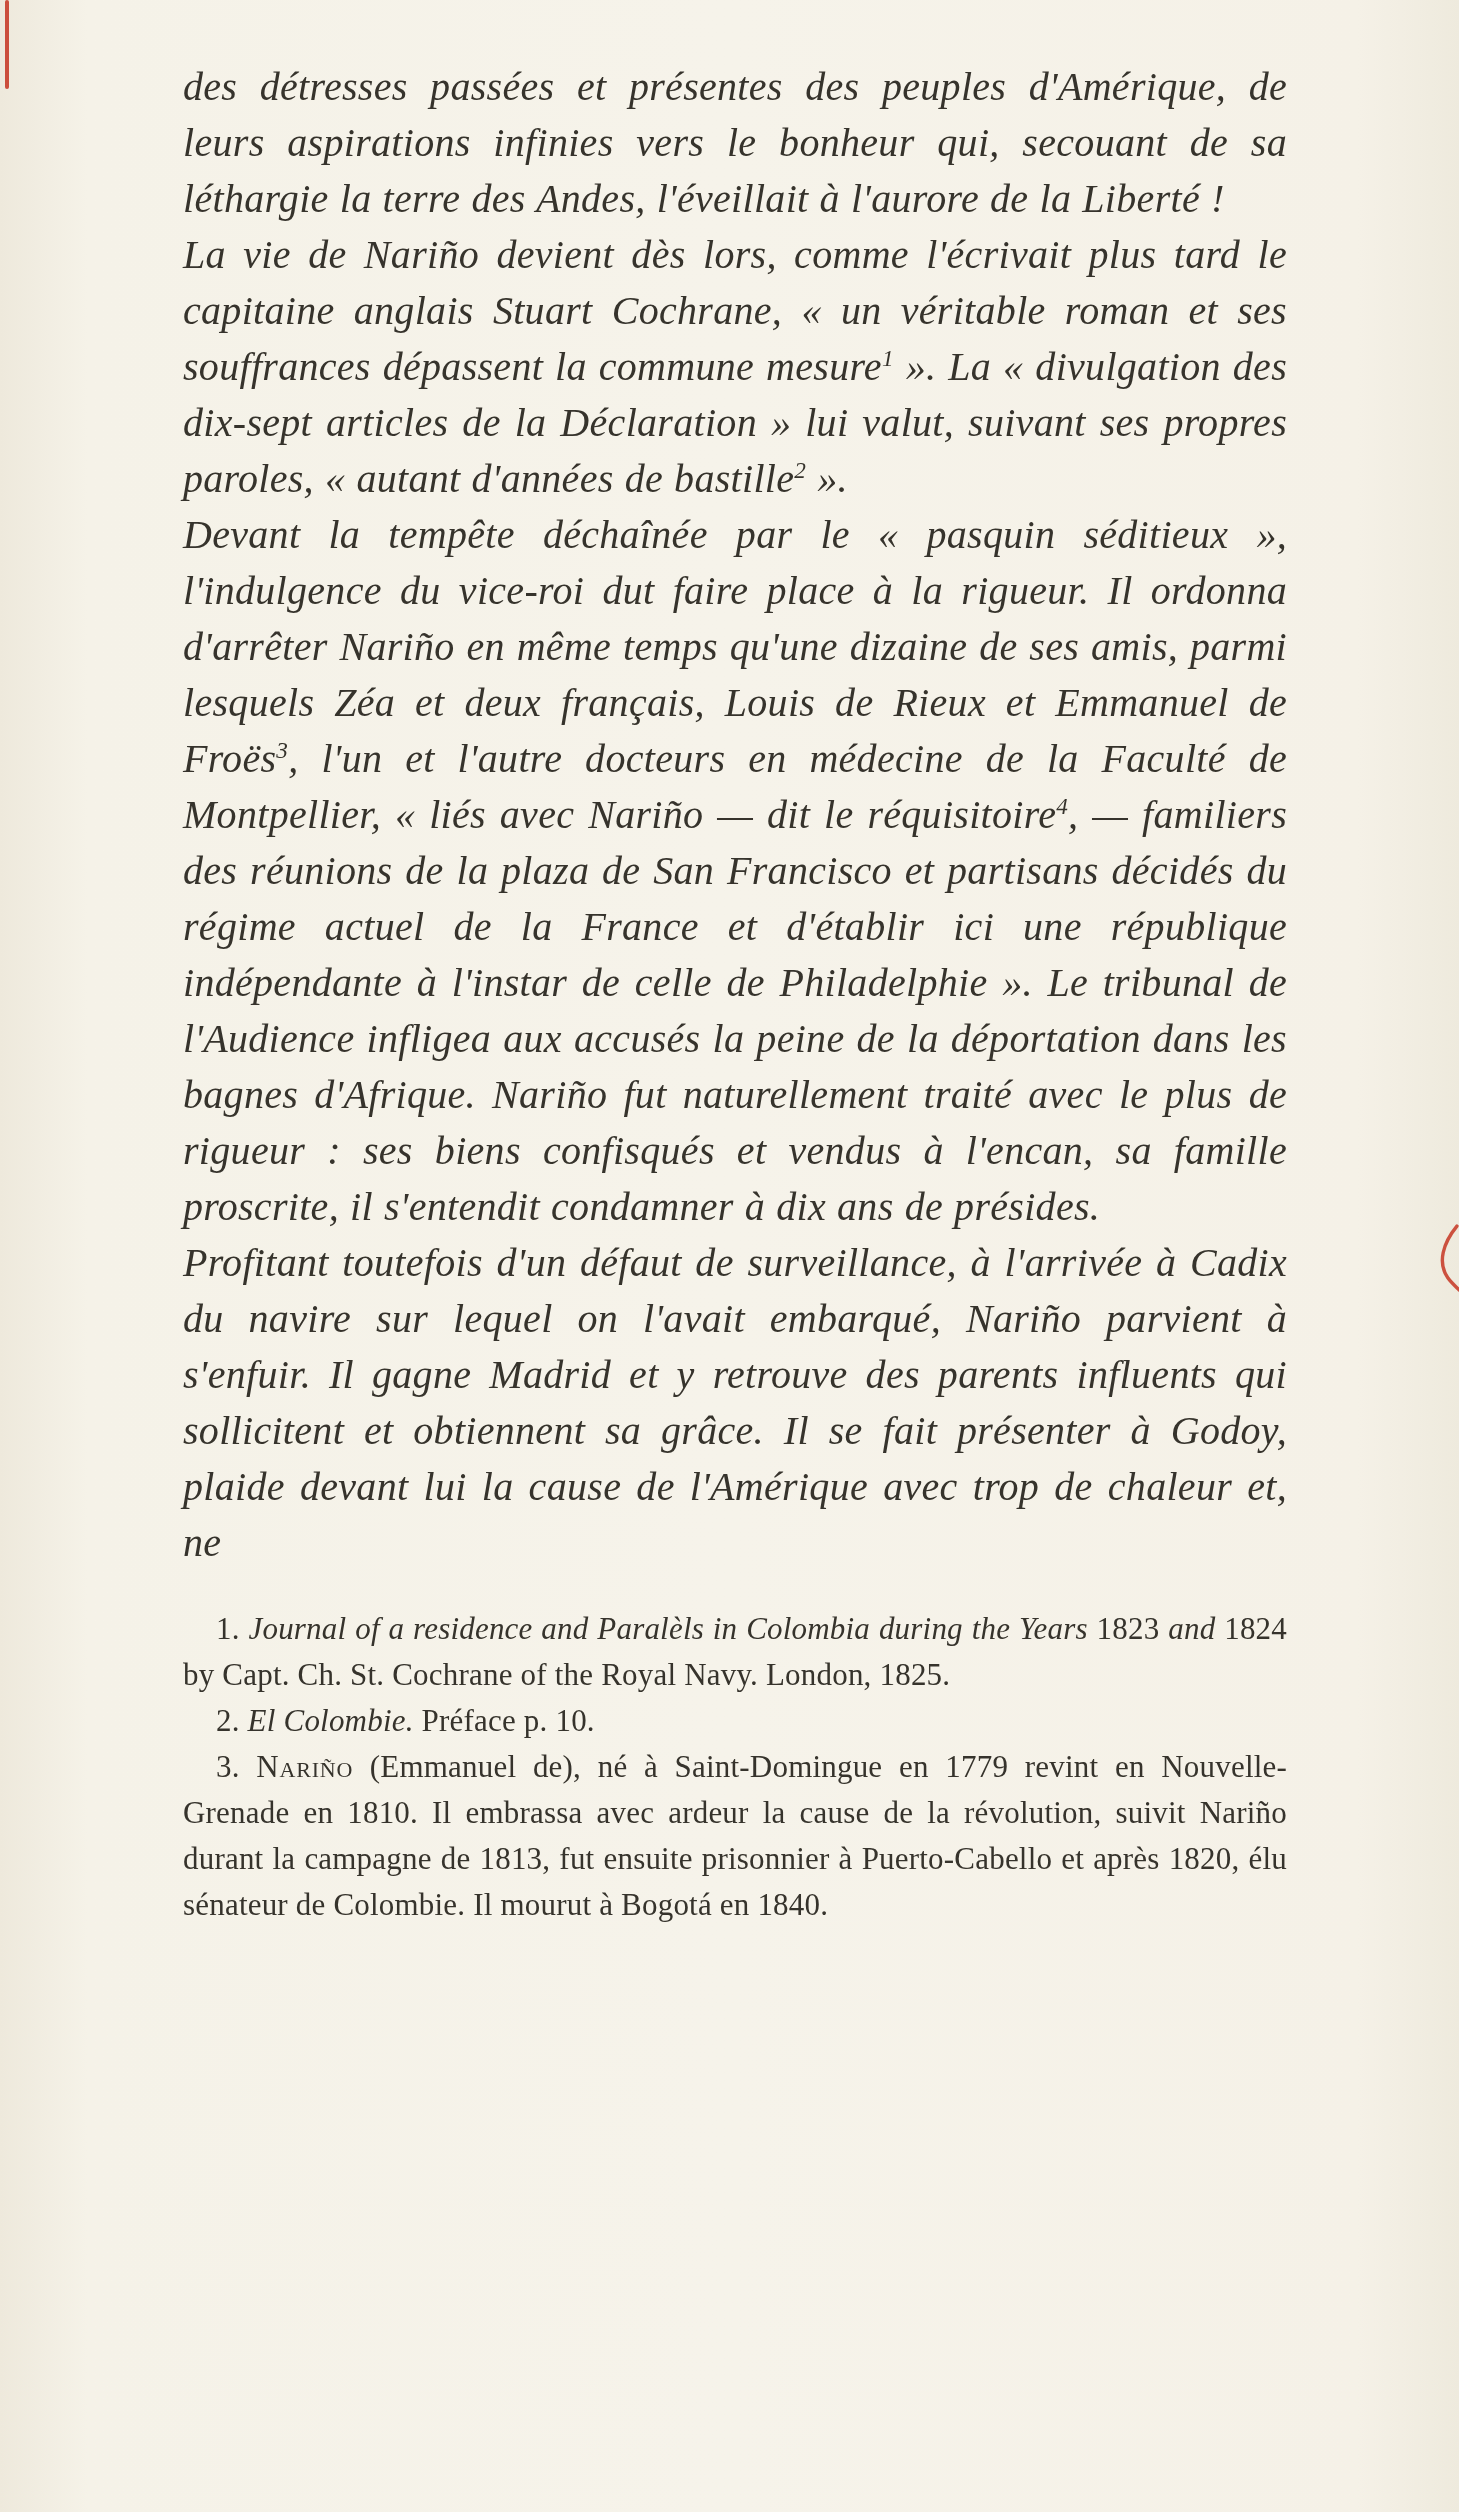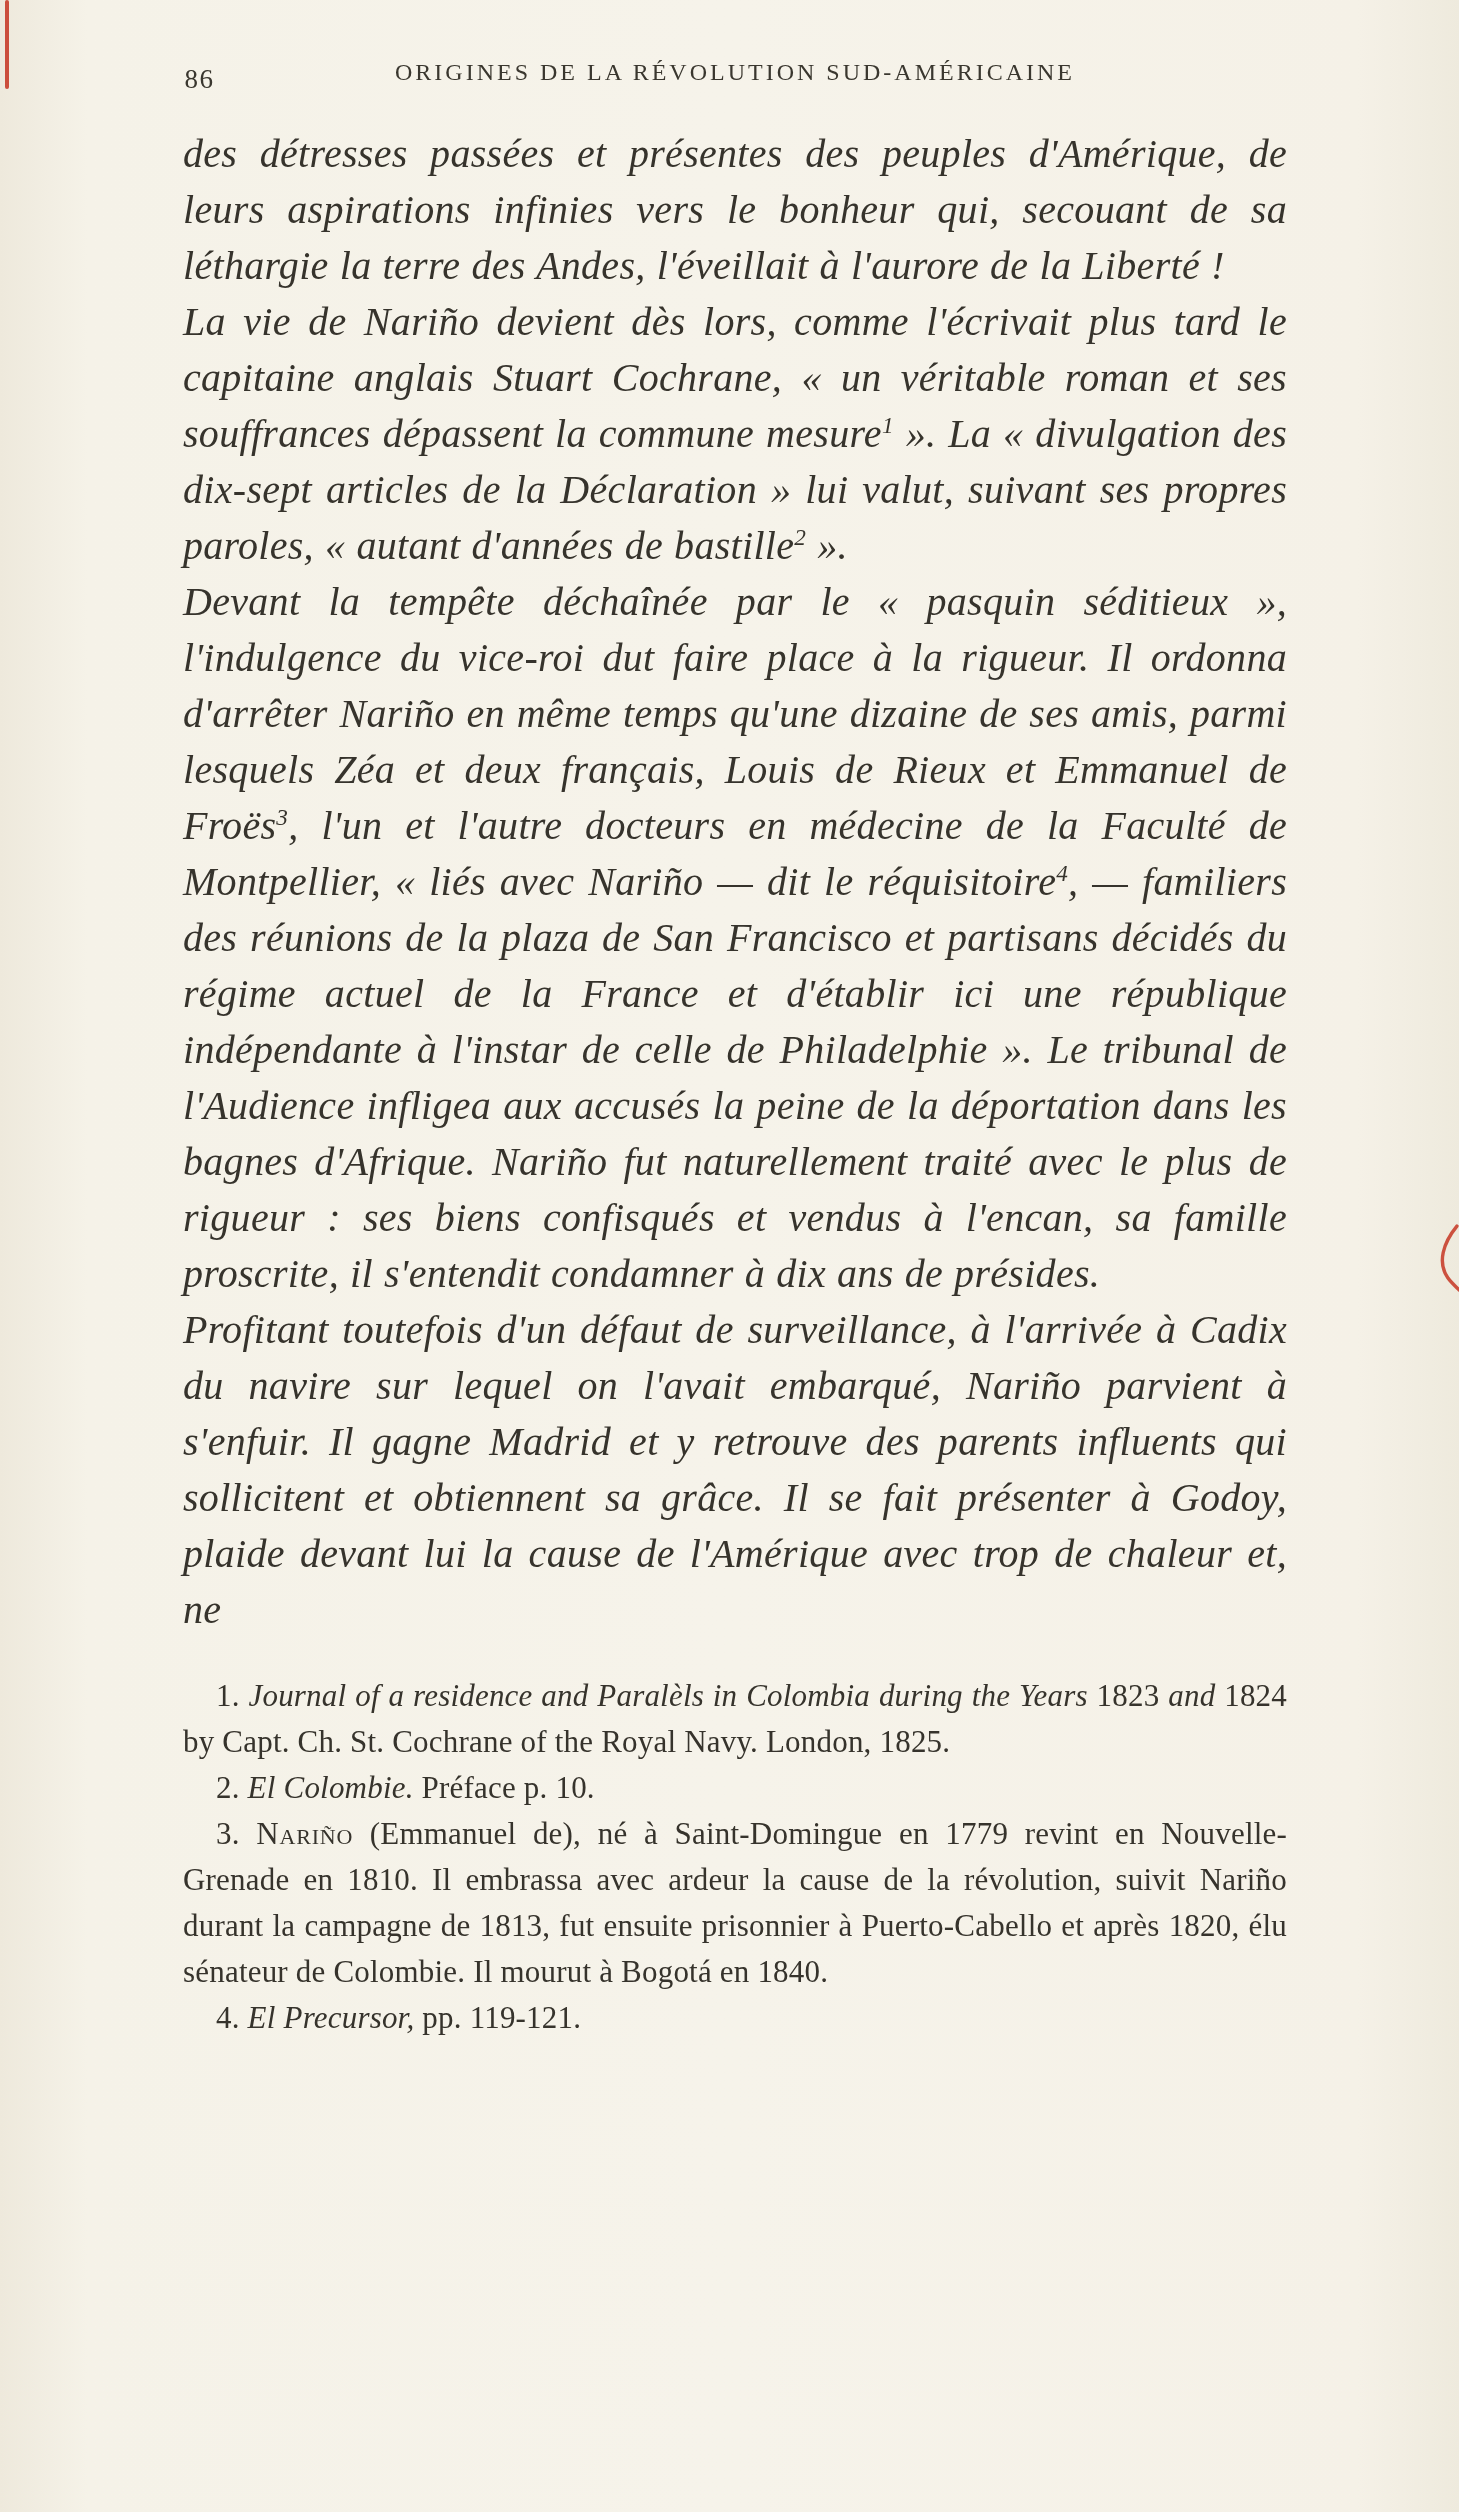--- a/index.html
+++ b/index.html
@@ -93,34 +93,29 @@
   <div class="edge-mark-left"></div>
 
   <div class="pen-mark-right">
     <svg width="29" height="70" viewBox="0 0 38 92">
       <path d="M34 4 C 16 26, 8 52, 22 72 C 27 79, 33 84, 37 88" fill="none" stroke="#c8402e" stroke-width="4.5" stroke-linecap="round" opacity="0.9"></path>
     </svg>
   </div>
 
   <div class="content">
 
-    <header class="page-header">
-      <span class="page-number">86</span>
-      <span class="running-title">ORIGINES DE LA RÉVOLUTION SUD-AMÉRICAINE</span>
-    </header>
 
     <main class="body-paragraphs">
         <p lang="fr"><span>des détresses passées et présentes des peuples d'Amérique, de leurs aspirations infinies vers le bonheur qui, secouant de sa léthargie la terre des Andes, l'éveillait à l'aurore de la Liberté !</span></p>
         <p lang="fr"><span>La vie de Nariño devient dès lors, comme l'écrivait plus tard le capitaine anglais Stuart Cochrane, « un véritable roman et ses souffrances dépassent la commune mesure</span><sup>1</sup><span> ». La « divulgation des dix-sept articles de la Déclaration » lui valut, suivant ses propres paroles, « autant d'années de bastille</span><sup>2</sup><span> ».</span></p>
         <p lang="fr"><span>Devant la tempête déchaînée par le « pasquin séditieux », l'indulgence du vice-roi dut faire place à la rigueur. Il ordonna d'arrêter Nariño en même temps qu'une dizaine de ses amis, parmi lesquels Zéa et deux français, Louis de Rieux et Emmanuel de Froës</span><sup>3</sup><span>, l'un et l'autre docteurs en médecine de la Faculté de Montpellier, « liés avec Nariño — dit le réquisitoire</span><sup>4</sup><span>, — familiers des réunions de la plaza de San Francisco et partisans décidés du régime actuel de la France et d'établir ici une république indépendante à l'instar de celle de Philadelphie ». Le tribunal de l'Audience infligea aux accusés la peine de la déportation dans les bagnes d'Afrique. Nariño fut naturellement traité avec le plus de rigueur : ses biens confisqués et vendus à l'encan, sa famille proscrite, il s'entendit condamner à dix ans de présides.</span></p>
         <p lang="fr"><span>Profitant toutefois d'un défaut de surveillance, à l'arrivée à Cadix du navire sur lequel on l'avait embarqué, Nariño parvient à s'enfuir. Il gagne Madrid et y retrouve des parents influents qui sollicitent et obtiennent sa grâce. Il se fait présenter à Godoy, plaide devant lui la cause de l'Amérique avec trop de chaleur et, ne</span></p>
       </main>
 
     <section class="footnotes">
         <p lang="fr"><span>1. </span><span class="italic">Journal of a residence and Paralèls in Colombia during the Years</span><span> 1823 </span><span class="italic">and</span><span> 1824 by Capt. Ch. St. Cochrane of the Royal Navy. London, 1825.</span></p>
         <p lang="fr"><span>2. </span><span class="italic">El Colombie.</span><span> Préface p. 10.</span></p>
         <p lang="fr"><span>3. </span><span class="smallcaps">Nariño</span><span> (Emmanuel de), né à Saint-Domingue en 1779 revint en Nouvelle-Grenade en 1810. Il embrassa avec ardeur la cause de la révolution, suivit Nariño durant la campagne de 1813, fut ensuite prisonnier à Puerto-Cabello et après 1820, élu sénateur de Colombie. Il mourut à Bogotá en 1840.</span></p>
-        <p lang="fr"><span>4. </span><span class="italic">El Precursor,</span><span> pp. 119-121.</span></p>
       </section>
 
   </div>
 </div>
 
 
 </body></html>

